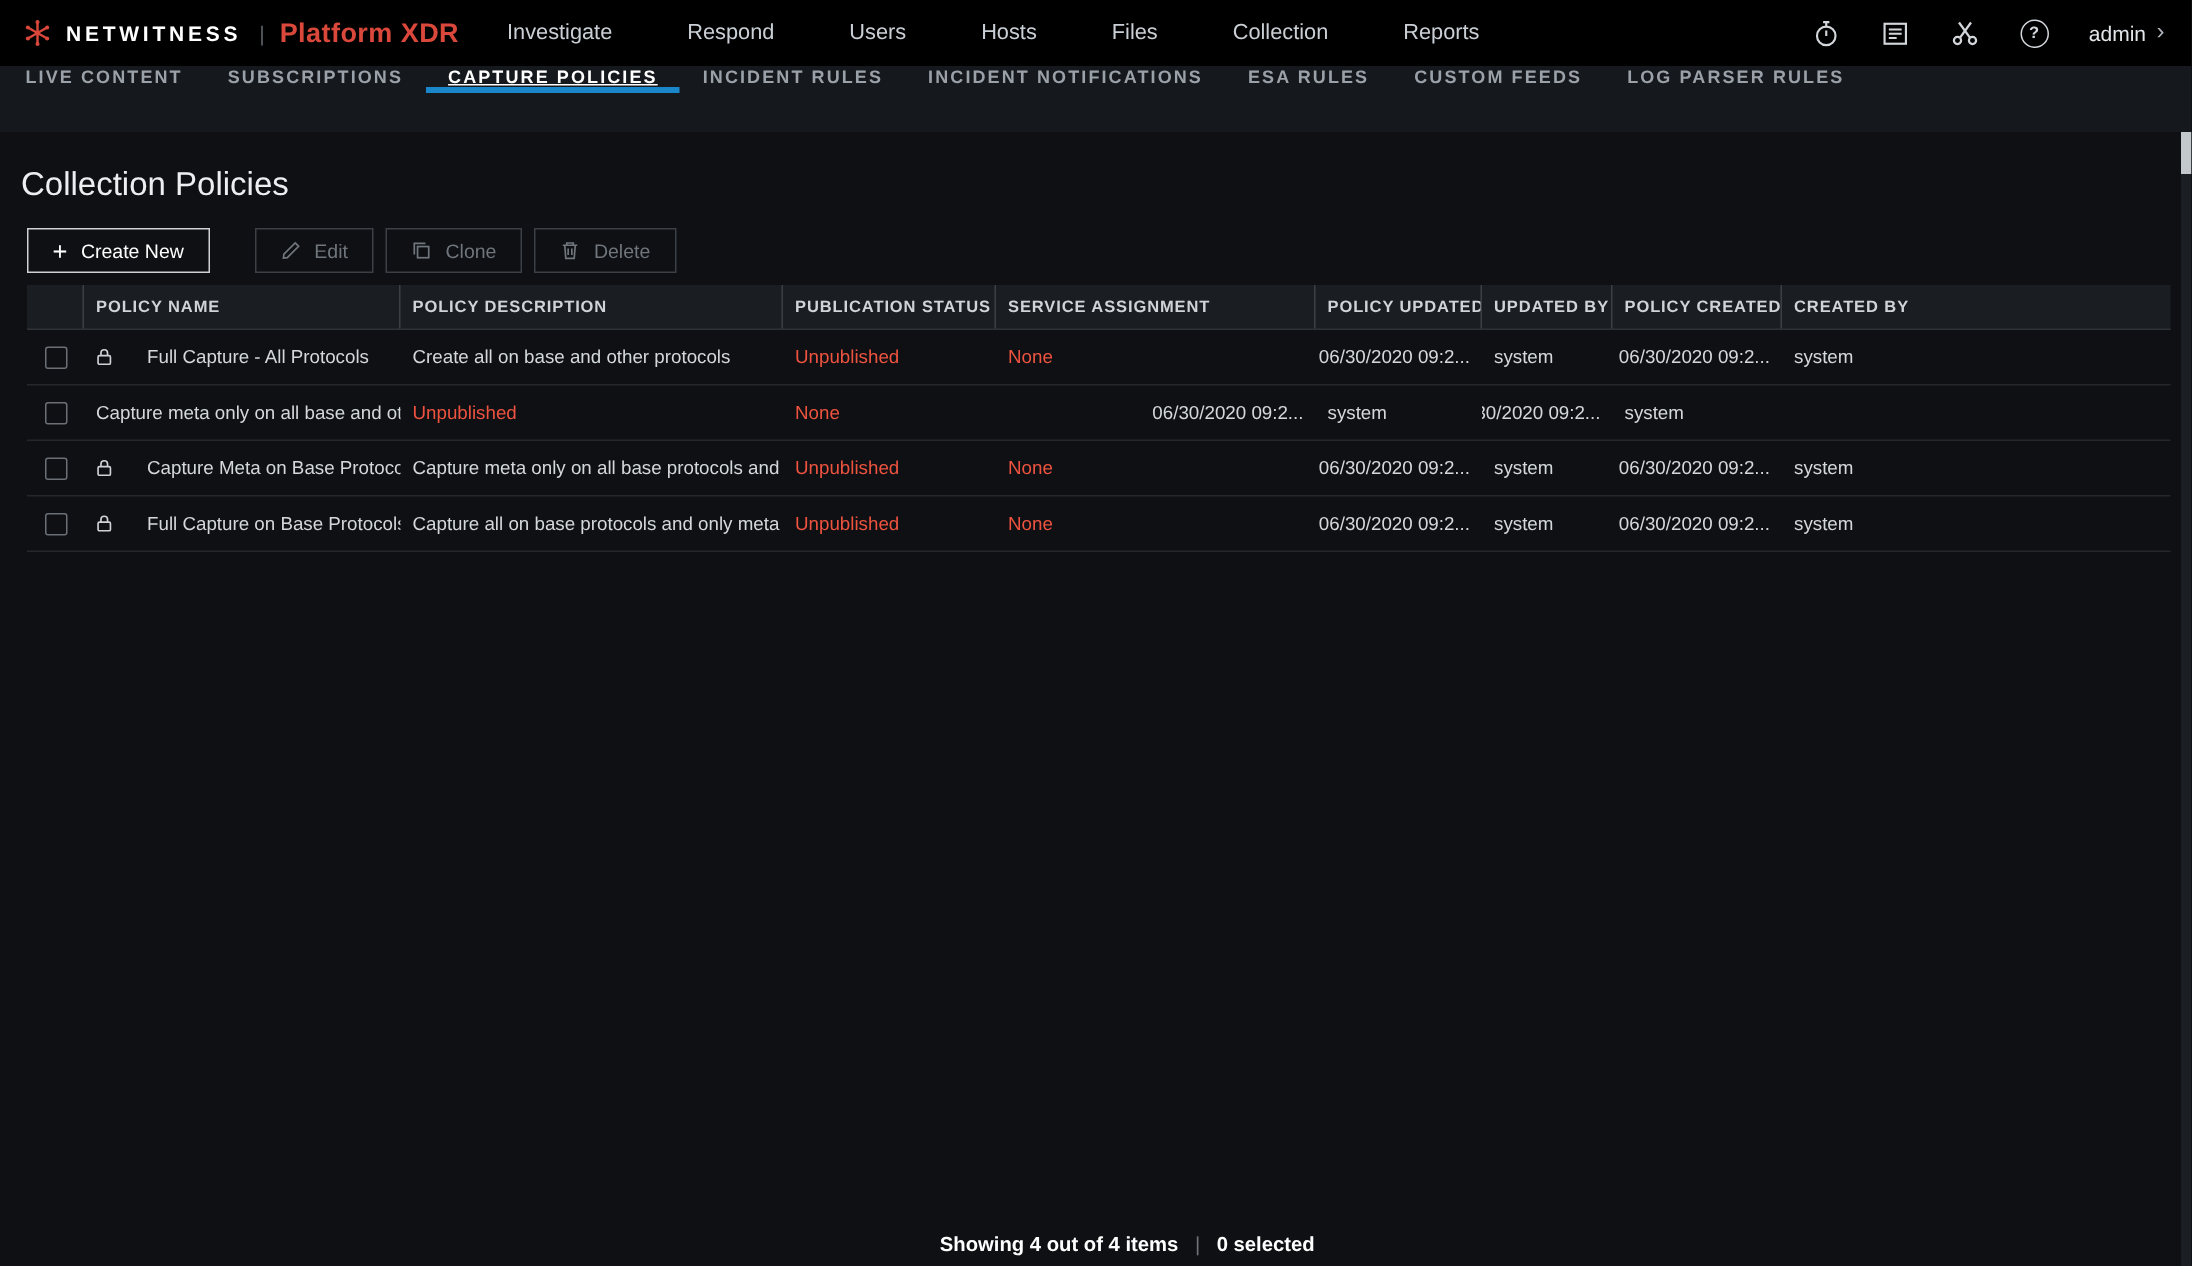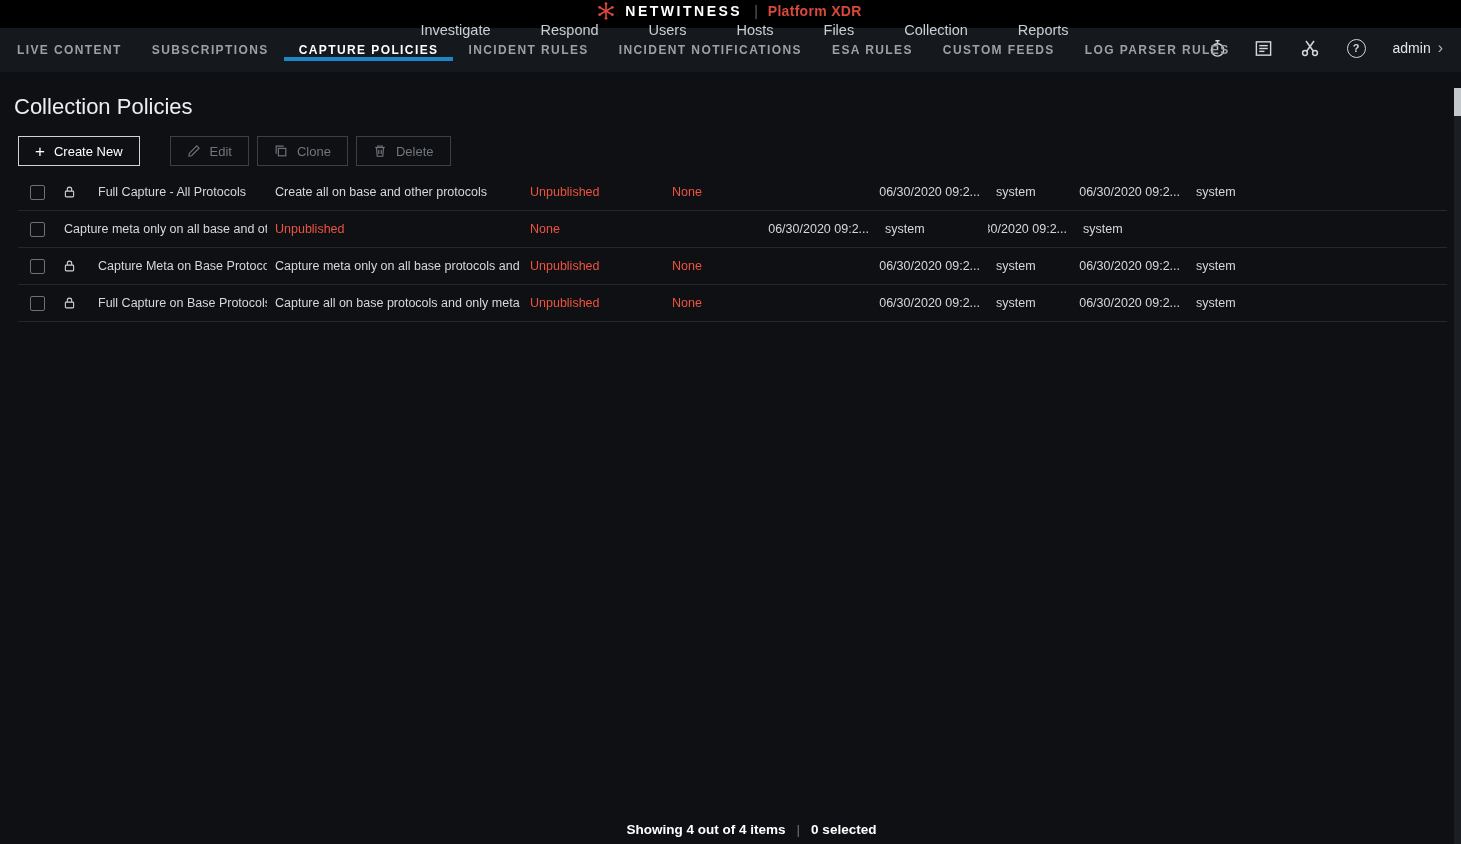--- a/index.html
+++ b/index.html
@@ -8,39 +8,38 @@
     width: 1461px;
     height: 844px;
     background: #0e1013;
     font-family: "Liberation Sans", sans-serif;
     overflow: hidden;
   }
   .app { position: relative; width: 1461px; height: 844px; }
 
   
   .topbar {
-    height: 28px;
+    height: 44px;
     background: #000000;
     display: flex;
     align-items: center;
     padding: 0 18px 0 14px;
     box-sizing: border-box;
-    flex-direction: column;
   }
   .brand { display: flex; align-items: center; gap: 8px; cursor: pointer; }
   .brand-name {
     color: #ffffff;
     font-size: 14px;
     font-weight: 700;
     letter-spacing: 2.5px;
   }
   .brand-div { color: #5a5f64; font-size: 14px; margin: 0 2px 0 4px; }
   .brand-product {
     color: #d9483b;
-    font-size: 14px;
+    font-size: 18px;
     font-weight: 600;
     letter-spacing: 0.3px;
   }
   .mainnav { display: flex; gap: 50px; margin-left: 32px; }
   .mainnav .nav-item {
     color: #c9cfd5;
     font-size: 14.5px;
     cursor: pointer;
     white-space: nowrap;
   }
@@ -61,38 +60,38 @@
   }
   .user-menu { display: flex; align-items: flex-start; gap: 7px; cursor: pointer; }
   .user-name { color: #e4e7ea; font-size: 14px; }
   .user-chevron { color: #aeb4ba; font-size: 16px; line-height: 1; }
 
   
   .tabbar {
     height: 44px;
     background: #15181c;
     display: flex;
-    align-items: flex-end;
-    padding: 11px 2px;
+    align-items: flex-start;
+    padding: 0 2px;
     box-sizing: border-box;
   }
   .tab {
     display: flex; align-items: center;
     padding: 0 15px;
     font-size: 12px;
     font-weight: 700;
     letter-spacing: 1.4px;
     color: #9aa1a8;
     text-transform: uppercase;
     border-bottom: 4px solid transparent;
     box-sizing: border-box;
     cursor: pointer;
     white-space: nowrap;
   }
-  .tab.active { color: #ffffff; border-bottom-color: #1b87cb; }
+  .tab.active { color: #ffffff; border-bottom-color: #1b87cb; text-decoration: underline; }
 
   
   .main { padding: 14px 14px 0 14px; box-sizing: border-box; }
   .page-title {
     color: #eceef0;
     font-size: 22px;
     font-weight: 400;
     margin: 8px 0 16px 0;
   }
   .toolbar { display: flex; align-items: center; margin: 0 0 8px 4px; }
@@ -316,20 +315,31 @@
             <path d="M4 4 L4.8 14 H11.2 L12 4"></path>
             <line x1="6.6" y1="6.5" x2="6.6" y2="11.5"></line>
             <line x1="9.4" y1="6.5" x2="9.4" y2="11.5"></line>
           </svg>
         </span>
         <span>Delete</span>
       </button>
     </div>
 
     <div class="table">
+      <div class="thead grid-cols">
+        <div class="th"></div>
+        <div class="th">POLICY NAME</div>
+        <div class="th">POLICY DESCRIPTION</div>
+        <div class="th">PUBLICATION STATUS</div>
+        <div class="th">SERVICE ASSIGNMENT</div>
+        <div class="th">POLICY UPDATED</div>
+        <div class="th">UPDATED BY</div>
+        <div class="th">POLICY CREATED</div>
+        <div class="th">CREATED BY</div>
+      </div>
 
       <div class="trow grid-cols">
         <div class="cell c-check">
             <span class="checkbox"></span>
           </div>
         <div class="cell c-name">
           <span class="lock">
             <svg width="11" height="12" viewBox="0 0 12 13" fill="none" stroke="#cfd3d7" stroke-width="1.2">
               <rect x="1.5" y="5.5" width="9" height="6.3" rx="1"></rect>
               <path d="M3.6 5.5 V3.6 a2.4 2.4 0 0 1 4.8 0 V5.5"></path>

